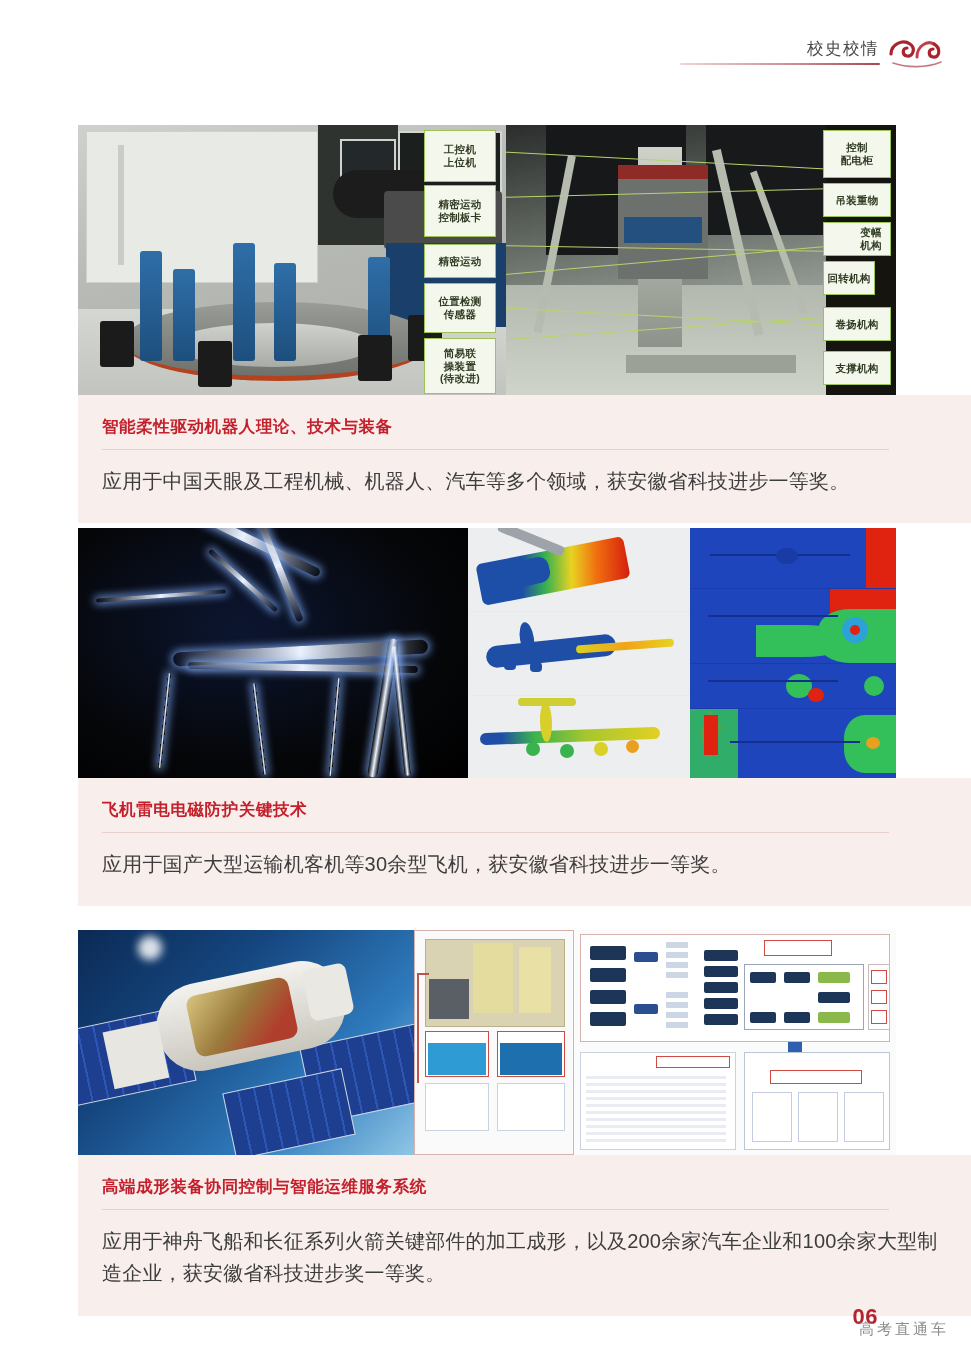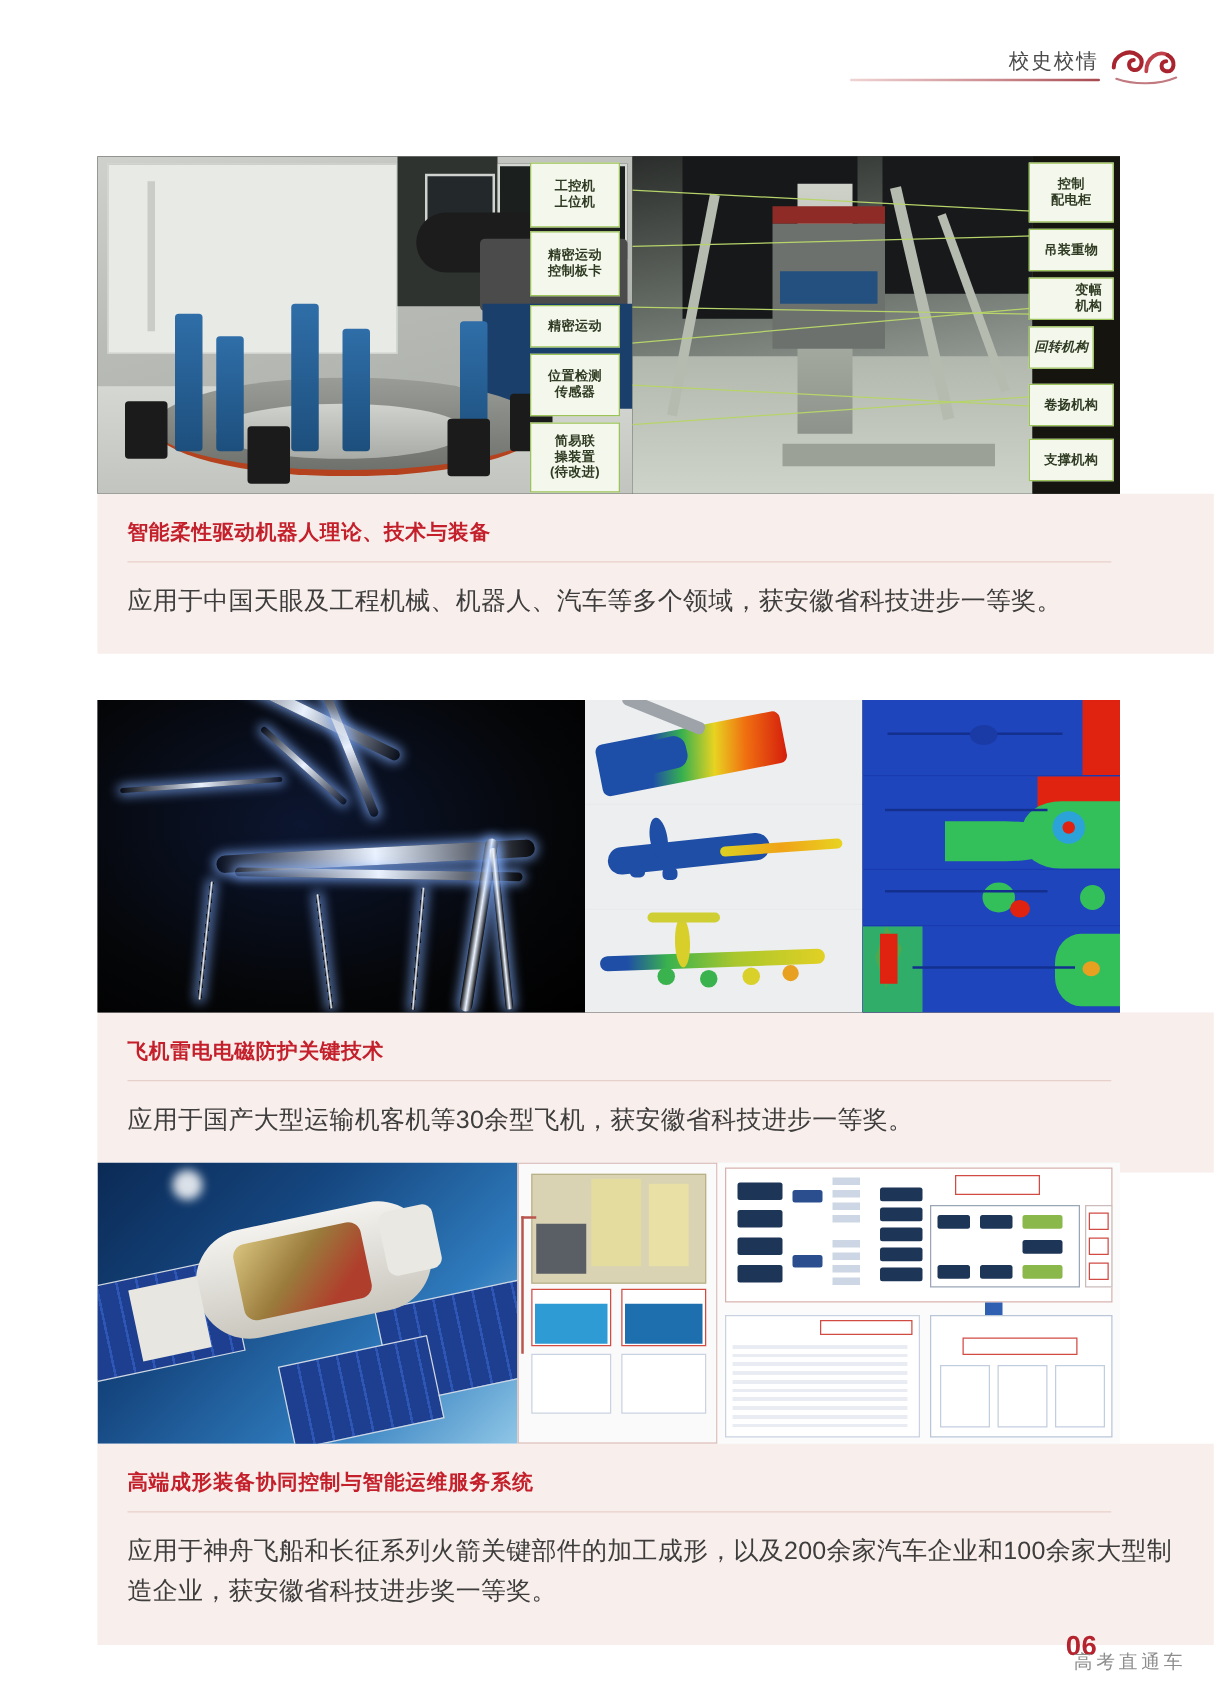--- a/index.html
+++ b/index.html
@@ -220,21 +220,21 @@
     text-align: center;
     display: flex;
     align-items: center;
     justify-content: center;
     letter-spacing: 0.3px;
     padding: 2px 3px;
     font-weight: 600;
   }
 
   
-  #section-2 { top: 560px; }
+  #section-2 { top: 528px; }
   #section-2 .section-media { height: 250px; background:#040404; }
   .s2-left {
     width: 390px; height: 250px; position: relative;
     background: radial-gradient(ellipse at 42% 40%, #0c1630 0%, #050608 65%, #000 100%);
     overflow: hidden;
   }
   .bolt {
     position: absolute;
     background: linear-gradient(to right, rgba(210,228,255,0.0), #eaf2ff, rgba(210,228,255,0.0));
     box-shadow: 0 0 9px 2px rgba(130,175,255,0.8);
@@ -424,21 +424,21 @@
     <div class="callout" style="left:745px; top:5px; width:68px; height:48px;">
       <span style="white-space:pre-line;">控制
 配电柜</span>
     </div>
     <div class="callout" style="left:745px; top:58px; width:68px; height:34px;">
       <span style="white-space:pre-line;">吊装重物</span>
     </div>
     <div class="callout" style="left:745px; top:97px; width:68px; height:34px;">
       <span style="white-space:pre-line;margin-left:28px;">变幅机构</span>
     </div>
-    <div class="callout" style="left:745px; top:136px; width:52px; height:34px;font-style:italic;">
+    <div class="callout" style="left:745px; top:136px; width:52px; height:34px;">
       <span style="white-space:pre-line;">回转机构</span>
     </div>
     <div class="callout" style="left:745px; top:182px; width:68px; height:34px;">
       <span style="white-space:pre-line;">卷扬机构</span>
     </div>
     <div class="callout" style="left:745px; top:226px; width:68px; height:34px;">
       <span style="white-space:pre-line;">支撑机构</span>
     </div>
   </div>
 

